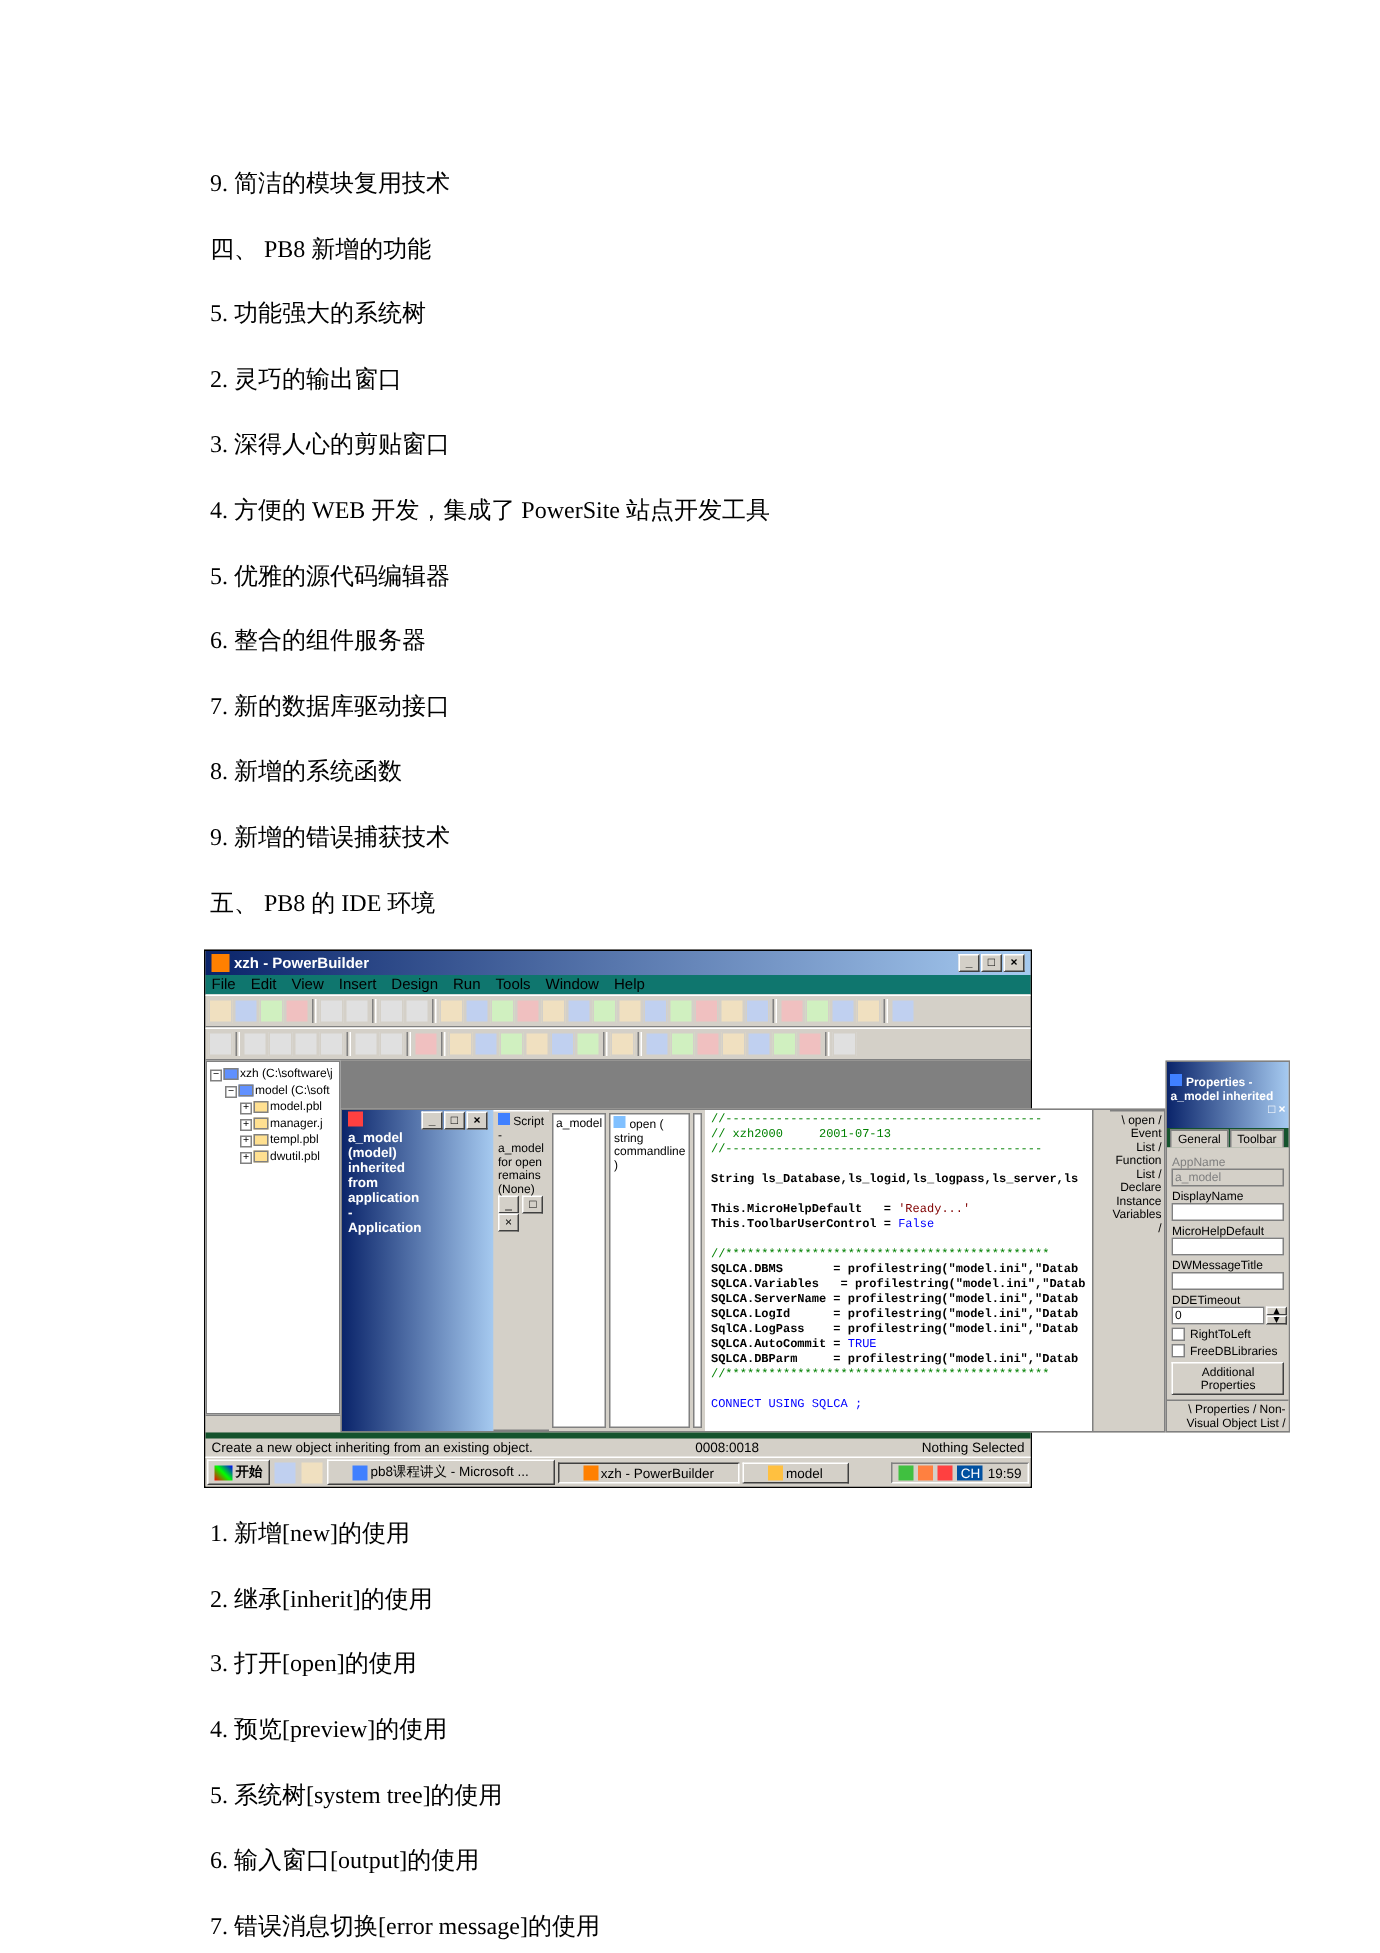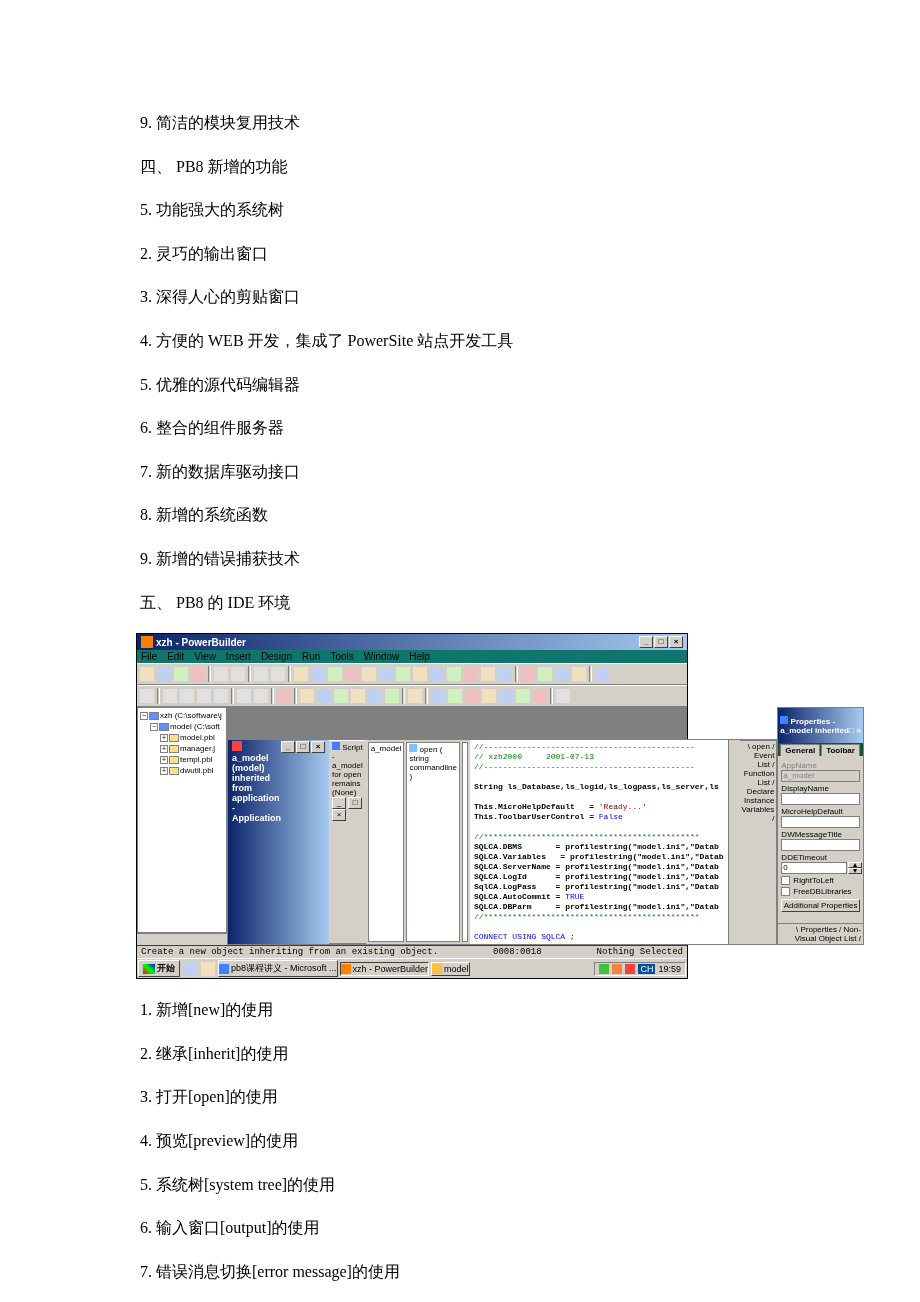--- a/index.html
+++ b/index.html
@@ -160,21 +160,20 @@
       color: #fff;
       font-size: 8px;
       padding: 8px 2px;
       font-weight: bold;
     }
     .prop-tabs {
       display: flex;
       font-size: 8px;
       background: #14532d;
       padding: 1px 2px 0;
-      font-weight: bold;
     }
     .prop-tab {
       border: 1px solid #808080;
       border-bottom: none;
       padding: 1px 4px;
       background: #d4d0c8;
       margin-right: 1px;
     }
     .prop-body {
       background: #d4d0c8;
@@ -202,46 +201,45 @@
       border-bottom-color: #404040;
       background: #d4d0c8;
       font-size: 8px;
       padding: 1px;
       margin-top: 3px;
       text-align: center;
     }
 
     .statusbar {
       background: #d4d0c8;
-      border-top: 1px solid #14532d;
+      border-top: 4px solid #14532d;
       padding: 1px 4px;
       font-size: 9px;
       display: flex;
       justify-content: space-between;
-      font-family: Liberation Mono, monospace;
     }
     .taskbar {
       background: #d4d0c8;
       border-top: 1px solid #fff;
       padding: 1px;
       display: flex;
       align-items: center;
       gap: 2px;
       font-size: 9px;
     }
     .start-btn {
       display: flex; align-items: center; gap: 2px;
       border: 1px solid #fff; border-right-color: #404040; border-bottom-color: #404040;
       padding: 1px 4px;
       font-weight: bold;
     }
     .start-ico { width: 12px; height: 10px; background: linear-gradient(45deg, #ff0000, #00ff00, #0000ff); }
     .task-item {
       border: 1px solid #fff; border-right-color: #404040; border-bottom-color: #404040;
-      padding: 1px 0;
+      padding: 1px 16px;
       display: flex; align-items: center; gap: 2px;
       flex: 0 0 auto;
     }
     .task-item.active {
       border: 1px solid #404040; border-right-color: #fff; border-bottom-color: #fff;
     }
     .task-ico { width: 10px; height: 10px; background: #4080ff; }
     .task-ico.y { background: #ffc040; }
     .tray {
       margin-left: auto;

